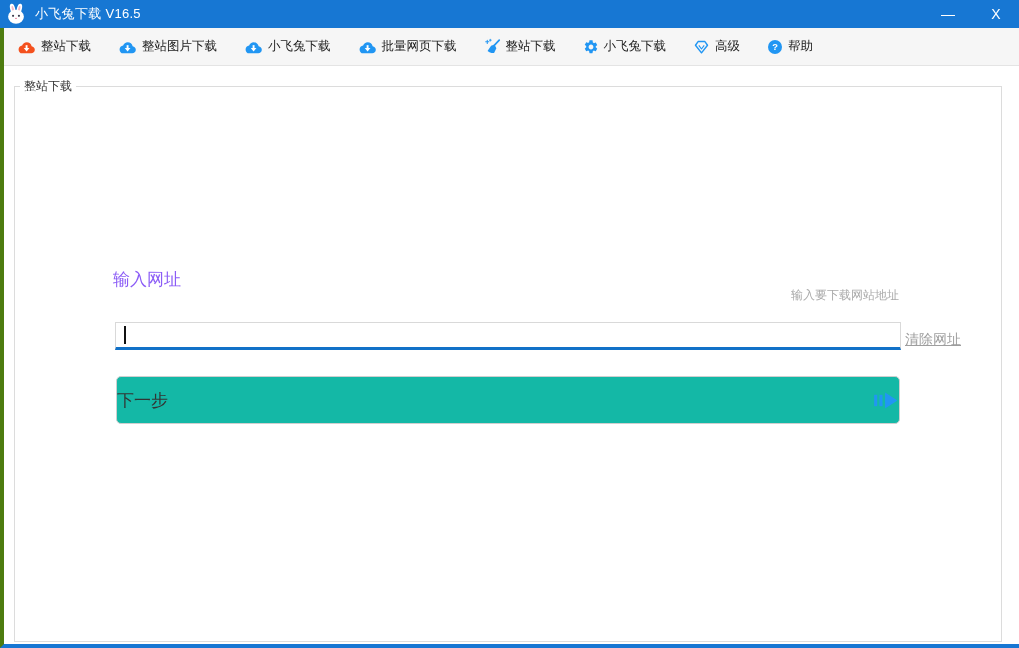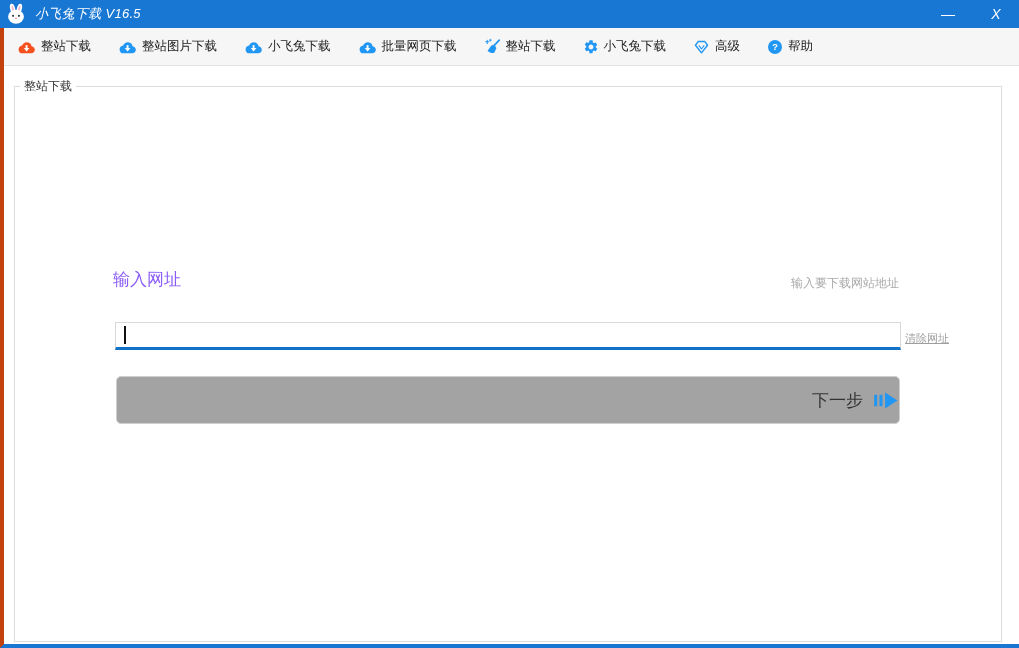--- a/index.html
+++ b/index.html
@@ -5,33 +5,33 @@
   * { margin:0; padding:0; box-sizing:border-box; }
   html,body { width:1019px; height:648px; overflow:hidden; }
   body {
     font-family:"Liberation Sans","DejaVu Sans",sans-serif;
     background:#fff; position:relative;
     -webkit-font-smoothing:antialiased;
   }
   
   .titlebar {
     position:absolute; top:0; left:0; width:1019px; height:28px;
-    background:#1777d3; display:flex; align-items:center; color:#fff;font-style:italic;
+    background:#1777d3; display:flex; align-items:center; color:#fff;
   }
   .titlebar .app-icon { margin:0 8px 0 5px; display:flex; align-items:center; }
   .titlebar .title-text { font-size:13px; letter-spacing:.3px; }
   .titlebar .win-controls {
     margin-left:auto; display:flex; align-items:center; gap:30px;
     padding-right:14px; font-size:14px;
   }
   .win-btn { cursor:default; line-height:28px; text-align:center; min-width:18px; }
   
   .app {
     position:absolute; top:28px; left:0; width:1019px; height:620px;
-    background:#fff; border-left:4px solid #c2410c; border-bottom:4px solid #1777d3;
+    background:#fff; border-left:4px solid #4d7c0f; border-bottom:4px solid #1777d3;
   }
   
   .toolbar {
     height:38px; background:#f6f6f6; border-bottom:1px solid #e4e4e4;
     display:flex; align-items:center; gap:27px; padding:0 0 0 13px;
   }
   .tool-item { display:flex; align-items:center; gap:5px; font-size:12.5px; color:#1a1a1a; cursor:default; }
   .tool-item svg { display:block; }
   .ic-orange { color:#f4511e; }
   .ic-blue { color:#2196f3; }
@@ -39,35 +39,35 @@
   .main { position:absolute; top:39px; left:0; right:0; bottom:0; background:#fff; }
   .panel {
     position:absolute; top:19px; left:10px; right:17px; bottom:2px;
     border:1px solid #dcdcdc;
   }
   .panel-legend {
     position:absolute; top:-9px; left:5px; background:#fff; padding:0 4px;
     font-size:12px; color:#333;
   }
   .url-label { position:absolute; left:98px; top:181px; font-size:17px; color:#8b5cf6; }
-  .url-hint  { position:absolute; right:102px; top:188px; font-size:12px; color:#a9a9a9; }
+  .url-hint  { position:absolute; right:102px; top:200px; font-size:12px; color:#a9a9a9; }
   .url-input-wrap {
     position:absolute; left:100px; top:235px; width:786px; height:28px;
     border:1px solid #d9d9d9; border-bottom:3px solid #1171c8; background:#fff;
   }
   .url-input {
     width:100%; height:100%; border:none; outline:none; background:transparent;
     font-size:14px; padding:0 8px; font-family:inherit; color:#333;
   }
   .caret { position:absolute; left:8px; top:3px; width:2px; height:18px; background:#111; }
-  .clear-link { position:absolute; left:890px; top:244px; font-size:11px; color:#9e9e9e; text-decoration:underline; cursor:default; }
+  .clear-link { position:absolute; left:890px; top:244px; font-size:14px; color:#9e9e9e; text-decoration:underline; cursor:default; }
   .next-button {
     position:absolute; left:101px; top:289px; width:784px; height:48px;
-    background:#a3a3a3; border:1px solid #cfcfcf; border-radius:5px;
-    display:flex; align-items:center; justify-content:flex-end; gap:11px;
+    background:#14b8a6; border:1px solid #cfcfcf; border-radius:5px;
+    display:flex; align-items:center; justify-content:space-between; gap:11px;
     font-size:17px; color:#333; cursor:default; font-family:inherit;
   }
   .next-button svg { display:block; margin-top:1px; }
 </style>
 </head>
 <body>
 
 <div class="titlebar">
   <span class="app-icon">
     <svg width="22" height="22" viewBox="0 0 24 24">

